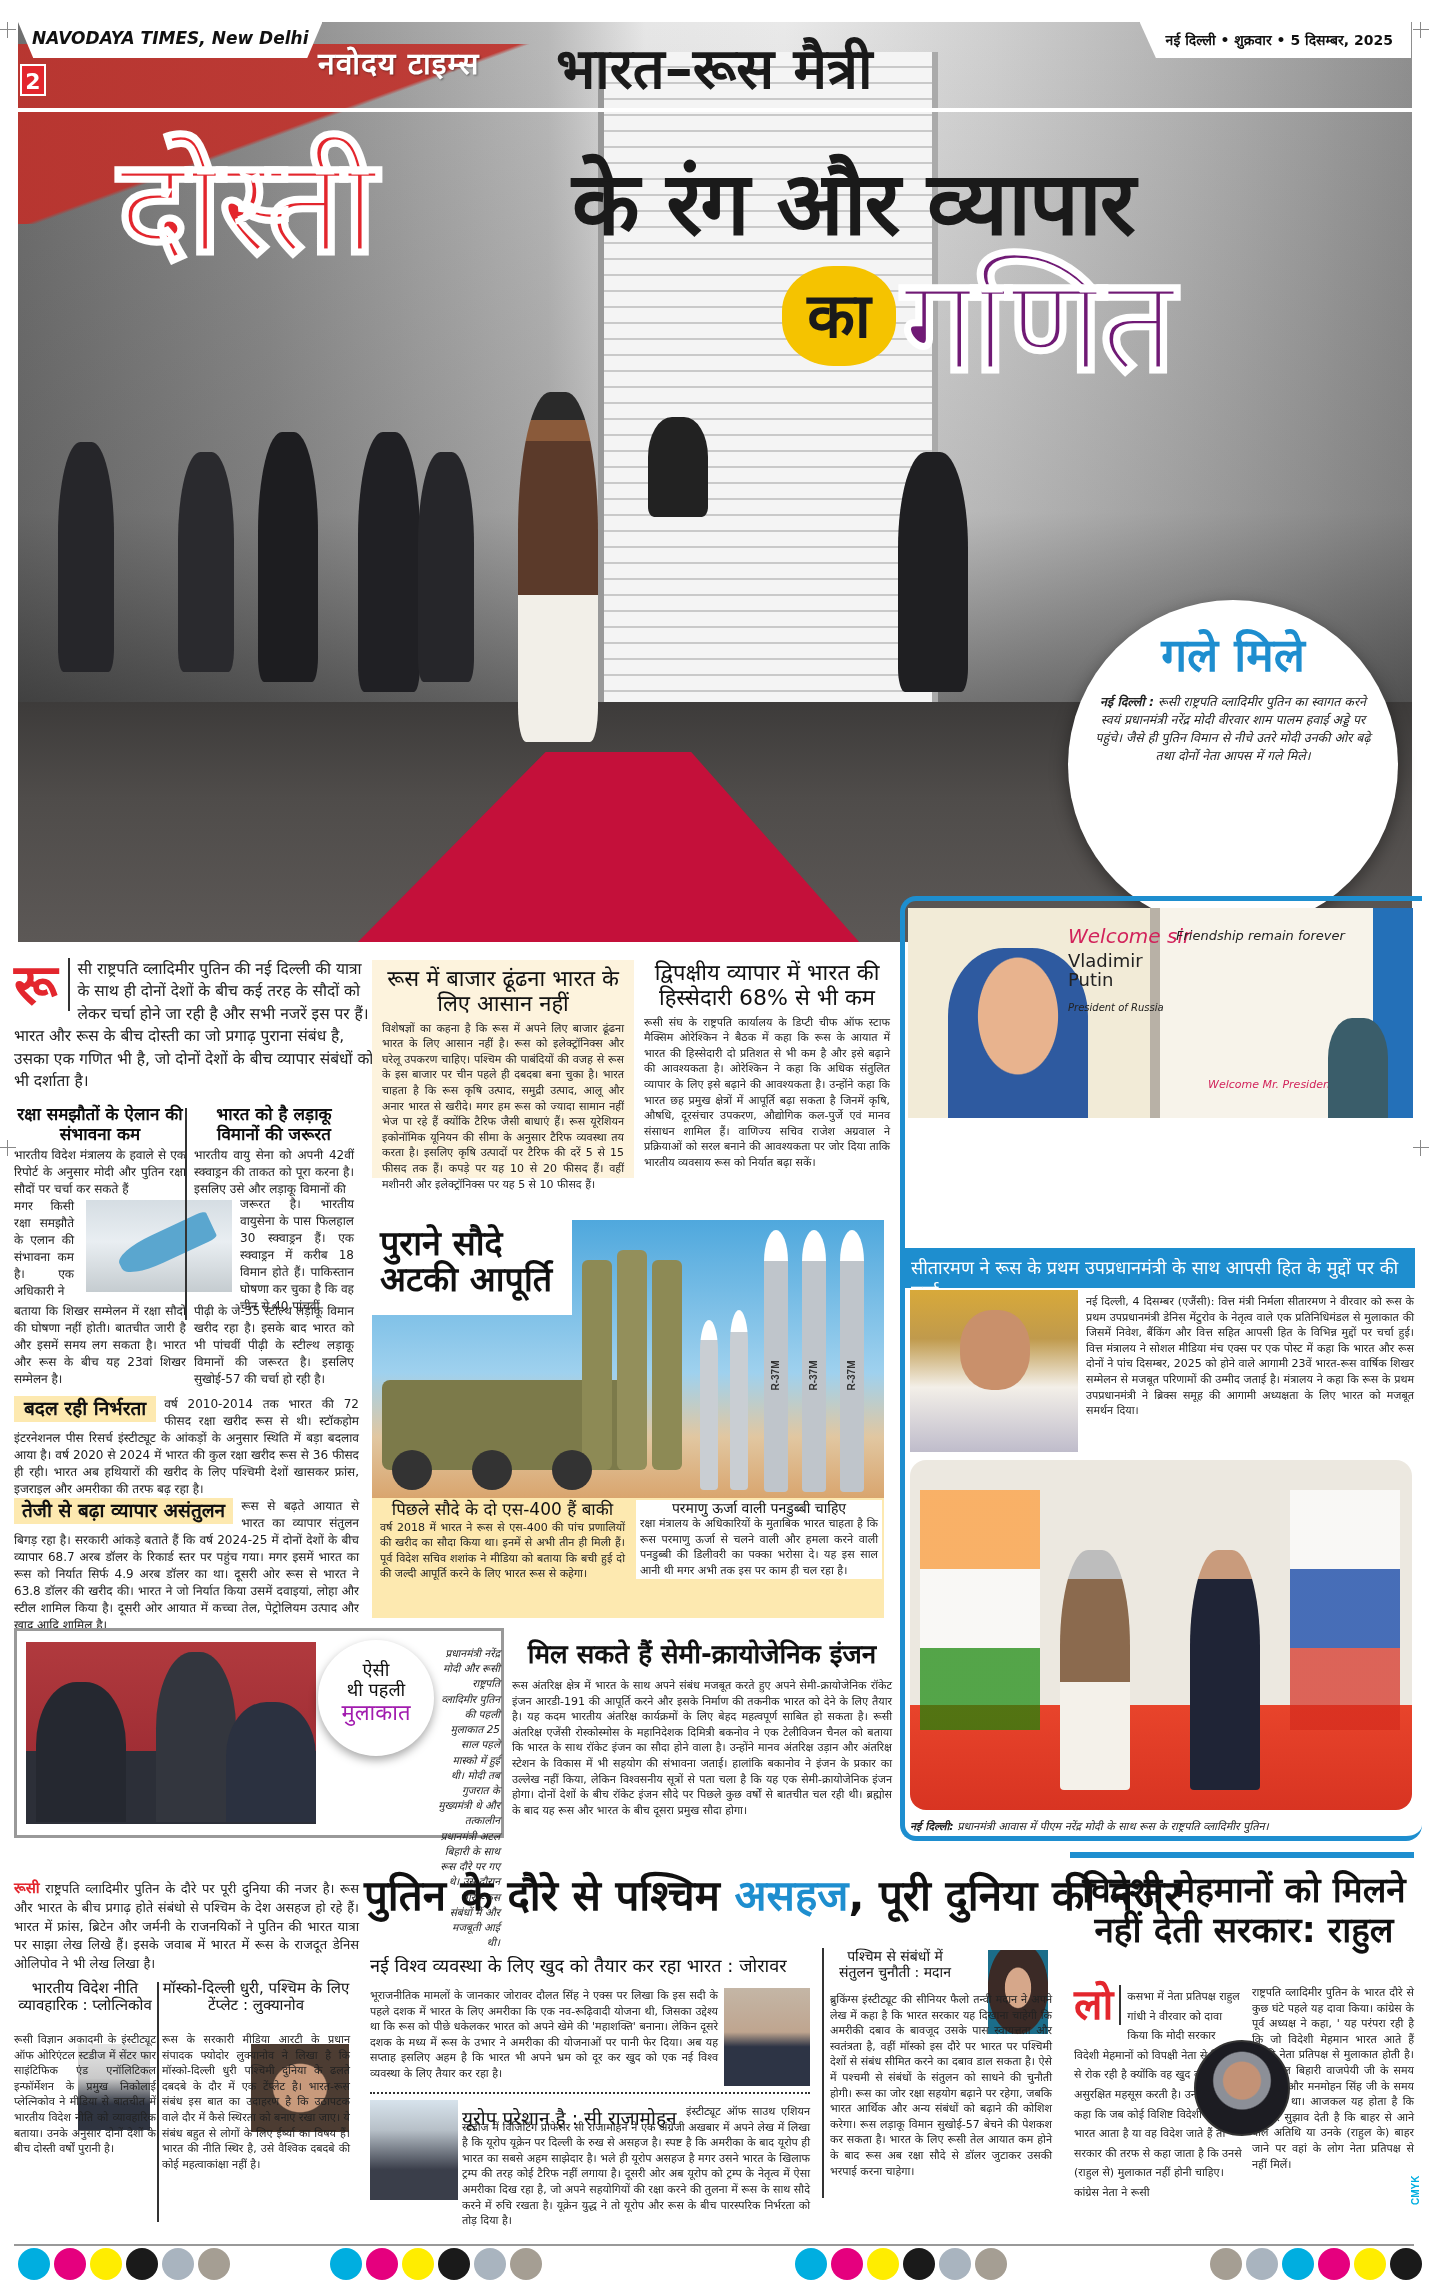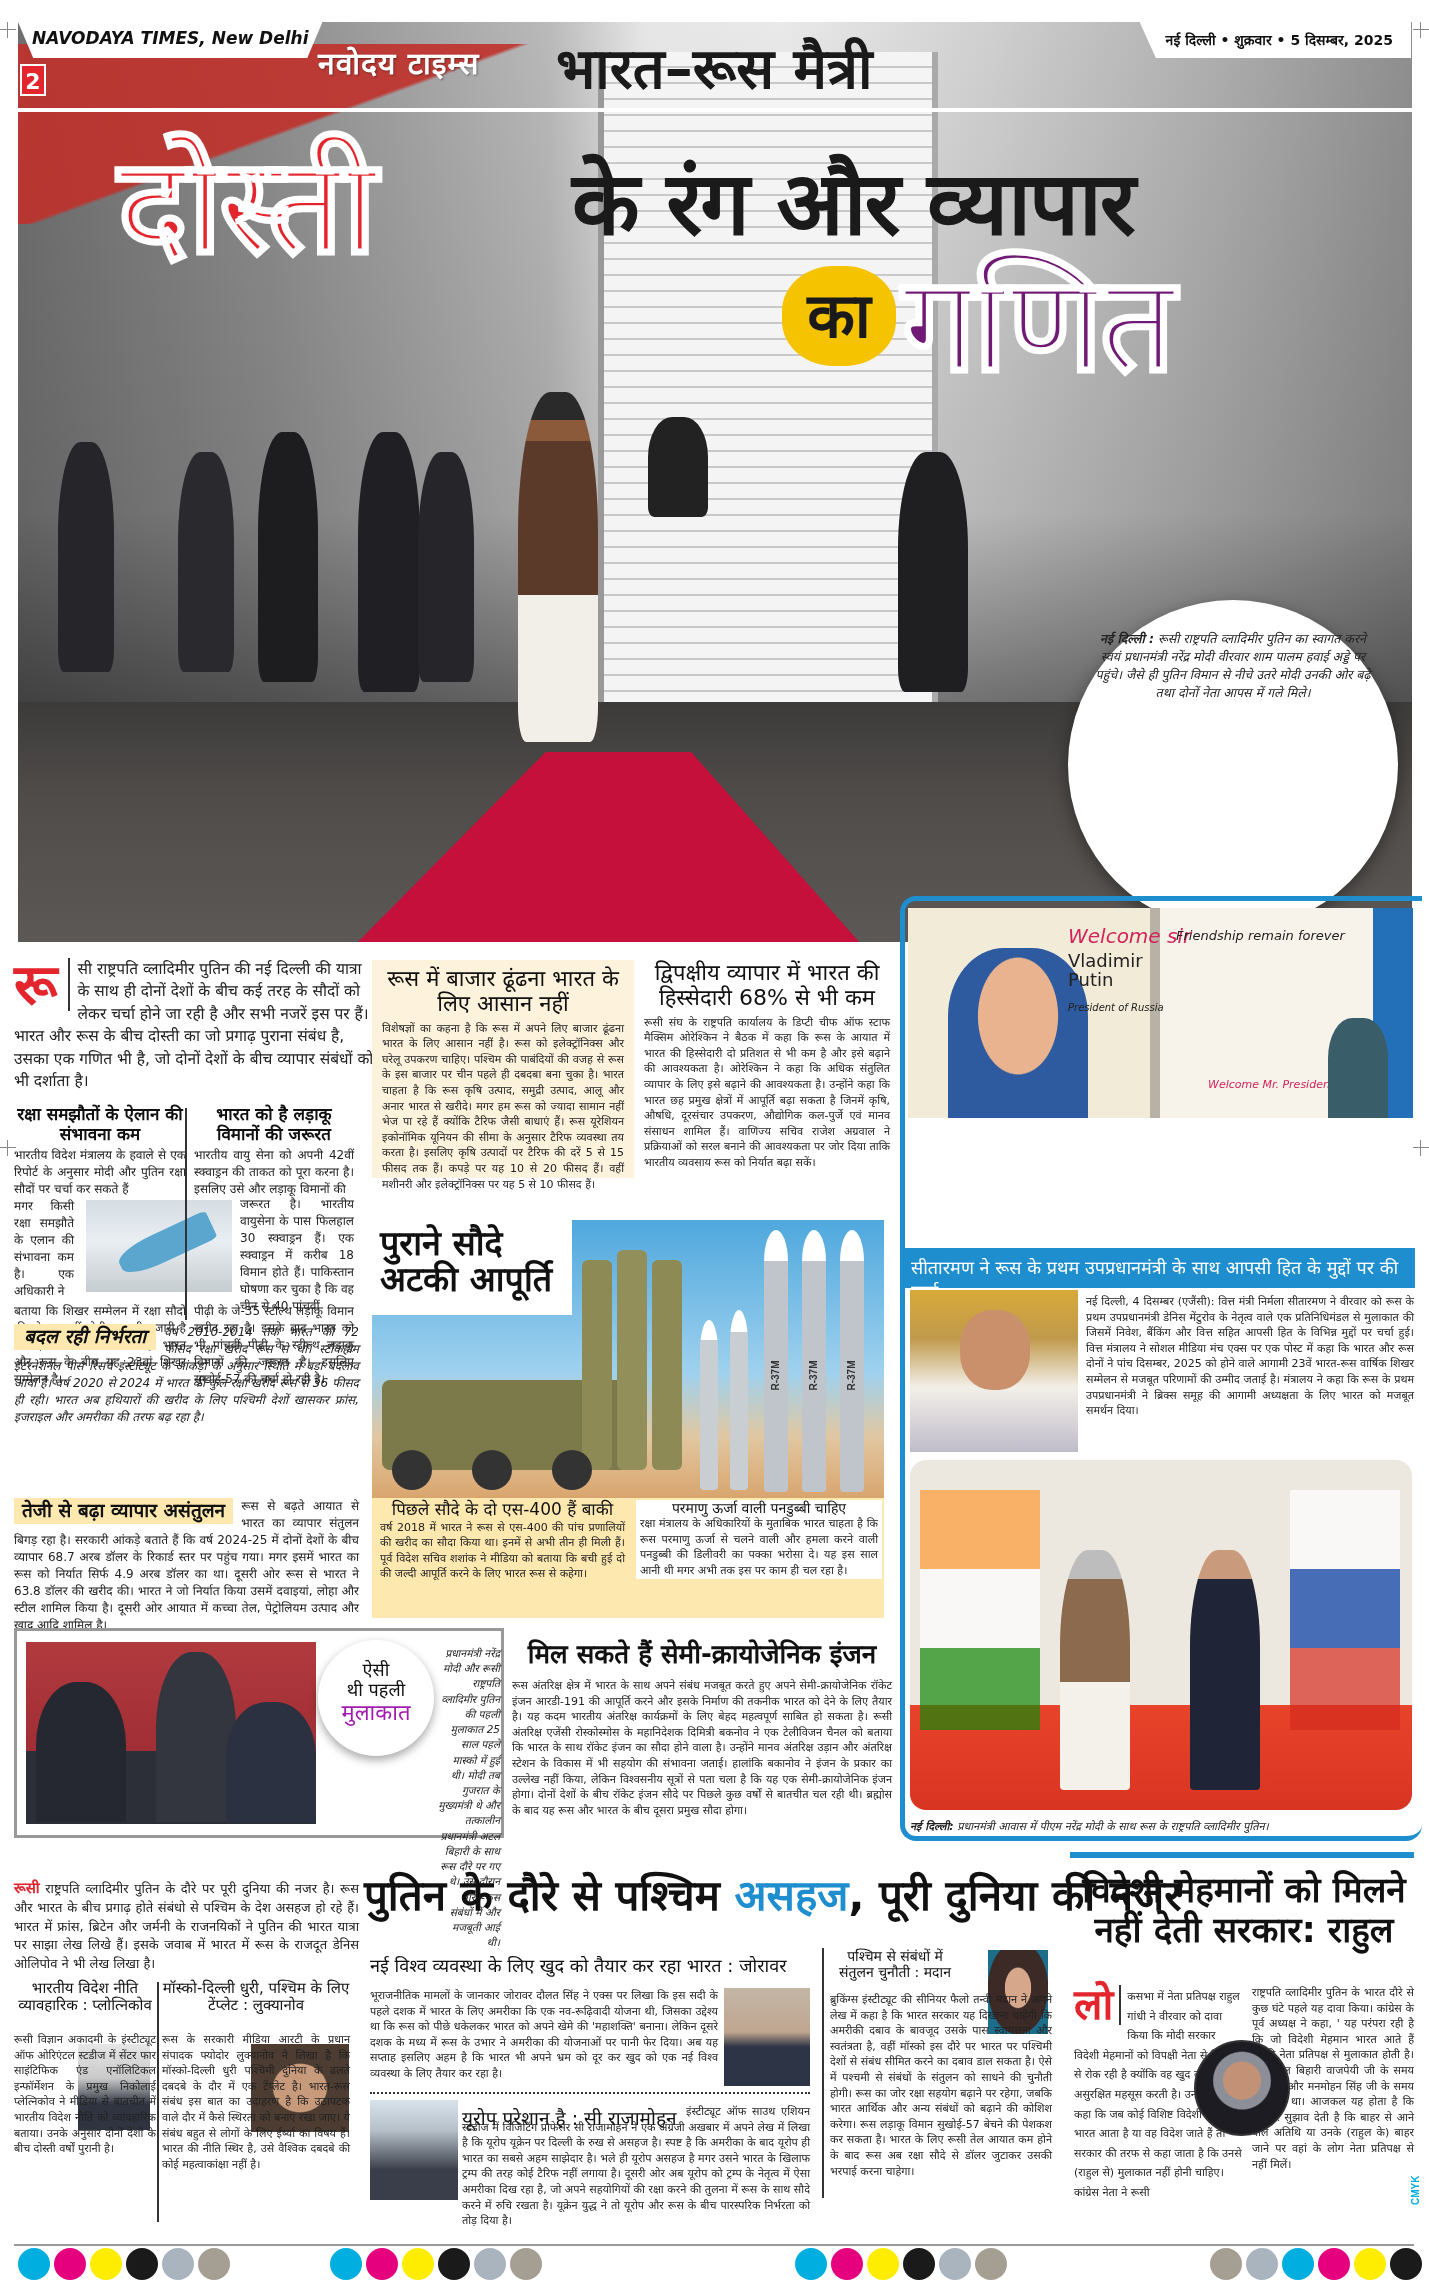--- a/index.html
+++ b/index.html
@@ -83,20 +83,21 @@
 <div class="abs paper-logo">नवोदय टाइम्स</div>
 <div class="abs section-title">भारत–रूस मैत्री</div>
 <div class="abs header-rule"></div>
 
 <div class="abs hl-red">दोस्ती</div>
 <div class="abs hl-black">के रंग और व्यापार</div>
 <div class="abs hl-ka">का</div>
 <div class="abs hl-red2">गणित</div>
 
 <div class="abs hug-bubble">
+  <div class="hug-title">गले मिले</div>
   <div class="hug-text"><b>नई दिल्ली :</b> <span>रूसी राष्ट्रपति व्लादिमीर पुतिन का स्वागत करने स्वयं प्रधानमंत्री नरेंद्र मोदी वीरवार शाम पालम हवाई अड्डे पर पहुंचे। जैसे ही पुतिन विमान से नीचे उतरे मोदी उनकी ओर बढ़े तथा दोनों नेता आपस में गले मिले।</span></div>
 </div>
 
 <div class="abs lead">
   <span class="lead-drop">रू</span>
   <span>सी राष्ट्रपति व्लादिमीर पुतिन की नई दिल्ली की यात्रा के साथ ही दोनों देशों के बीच कई तरह के सौदों को लेकर चर्चा होने जा रही है और सभी नजरें इस पर हैं। भारत और रूस के बीच दोस्ती का जो प्रगाढ़ पुराना संबंध है, उसका एक गणित भी है, जो दोनों देशों के बीच व्यापार संबंधों को भी दर्शाता है।</span>
 </div>
 
 <div class="abs" style="left:14px;top:1105px;width:172px;">
   <div class="head-b" style="font-size:17px;">रक्षा समझौतों के ऐलान की संभावना कम</div>
@@ -111,21 +112,21 @@
 
 <div class="vrule" style="left:185px;top:1108px;height:212px;"></div>
 
 <div class="abs" style="left:194px;top:1105px;width:160px;">
   <div class="head-b" style="font-size:17px;">भारत को है लड़ाकू विमानों की जरूरत</div>
   <div class="txt" style="margin-top:3px;">भारतीय वायु सेना को अपनी 42वीं स्क्वाड्रन की ताकत को पूरा करना है। इसलिए उसे और लड़ाकू विमानों की</div>
 </div>
 <div class="abs txt" style="left:240px;top:1196px;width:114px;">जरूरत है। भारतीय वायुसेना के पास फिलहाल 30 स्क्वाड्रन हैं। एक स्क्वाड्रन में करीब 18 विमान होते हैं। पाकिस्तान घोषणा कर चुका है कि वह चीन से 40 पांचवीं</div>
 <div class="abs txt" style="left:194px;top:1303px;width:160px;">पीढ़ी के जे-35 स्टील्थ लड़ाकू विमान खरीद रहा है। इसके बाद भारत को भी पांचवीं पीढ़ी के स्टील्थ लड़ाकू विमानों की जरूरत है। इसलिए सुखोई-57 की चर्चा हो रही है।</div>
 
-<div class="abs" style="left:14px;top:1324px;width:345px;font-style:italic;">
+<div class="abs" style="left:14px;top:1396px;width:345px;">
   <div class="yellow-box head-b" style="float:left;font-size:19px;padding:2px 10px;margin:0 8px 2px 0;">बदल रही निर्भरता</div>
   <div class="txt">वर्ष 2010-2014 तक भारत की 72 फीसद रक्षा खरीद रूस से थी। स्टॉकहोम इंटरनेशनल पीस रिसर्च इंस्टीट्यूट के आंकड़ों के अनुसार स्थिति में बड़ा बदलाव आया है। वर्ष 2020 से 2024 में भारत की कुल रक्षा खरीद रूस से 36 फीसद ही रही। भारत अब हथियारों की खरीद के लिए पश्चिमी देशों खासकर फ्रांस, इजराइल और अमरीका की तरफ बढ़ रहा है।</div>
 </div>
 
 <div class="abs" style="left:14px;top:1498px;width:345px;">
   <div class="yellow-box head-b" style="float:left;font-size:19px;padding:2px 8px;margin:0 8px 2px 0;">तेजी से बढ़ा व्यापार असंतुलन</div>
   <div class="txt">रूस से बढ़ते आयात से भारत का व्यापार संतुलन बिगड़ रहा है। सरकारी आंकड़े बताते हैं कि वर्ष 2024-25 में दोनों देशों के बीच व्यापार 68.7 अरब डॉलर के रिकार्ड स्तर पर पहुंच गया। मगर इसमें भारत का रूस को निर्यात सिर्फ 4.9 अरब डॉलर का था। दूसरी ओर रूस से भारत ने 63.8 डॉलर की खरीद की। भारत ने जो निर्यात किया उसमें दवाइयां, लोहा और स्टील शामिल किया है। दूसरी ओर आयात में कच्चा तेल, पेट्रोलियम उत्पाद और खाद आदि शामिल है।</div>
 </div>
 
 <div class="abs cream" style="left:372px;top:960px;width:262px;height:218px;padding:6px 10px;">

